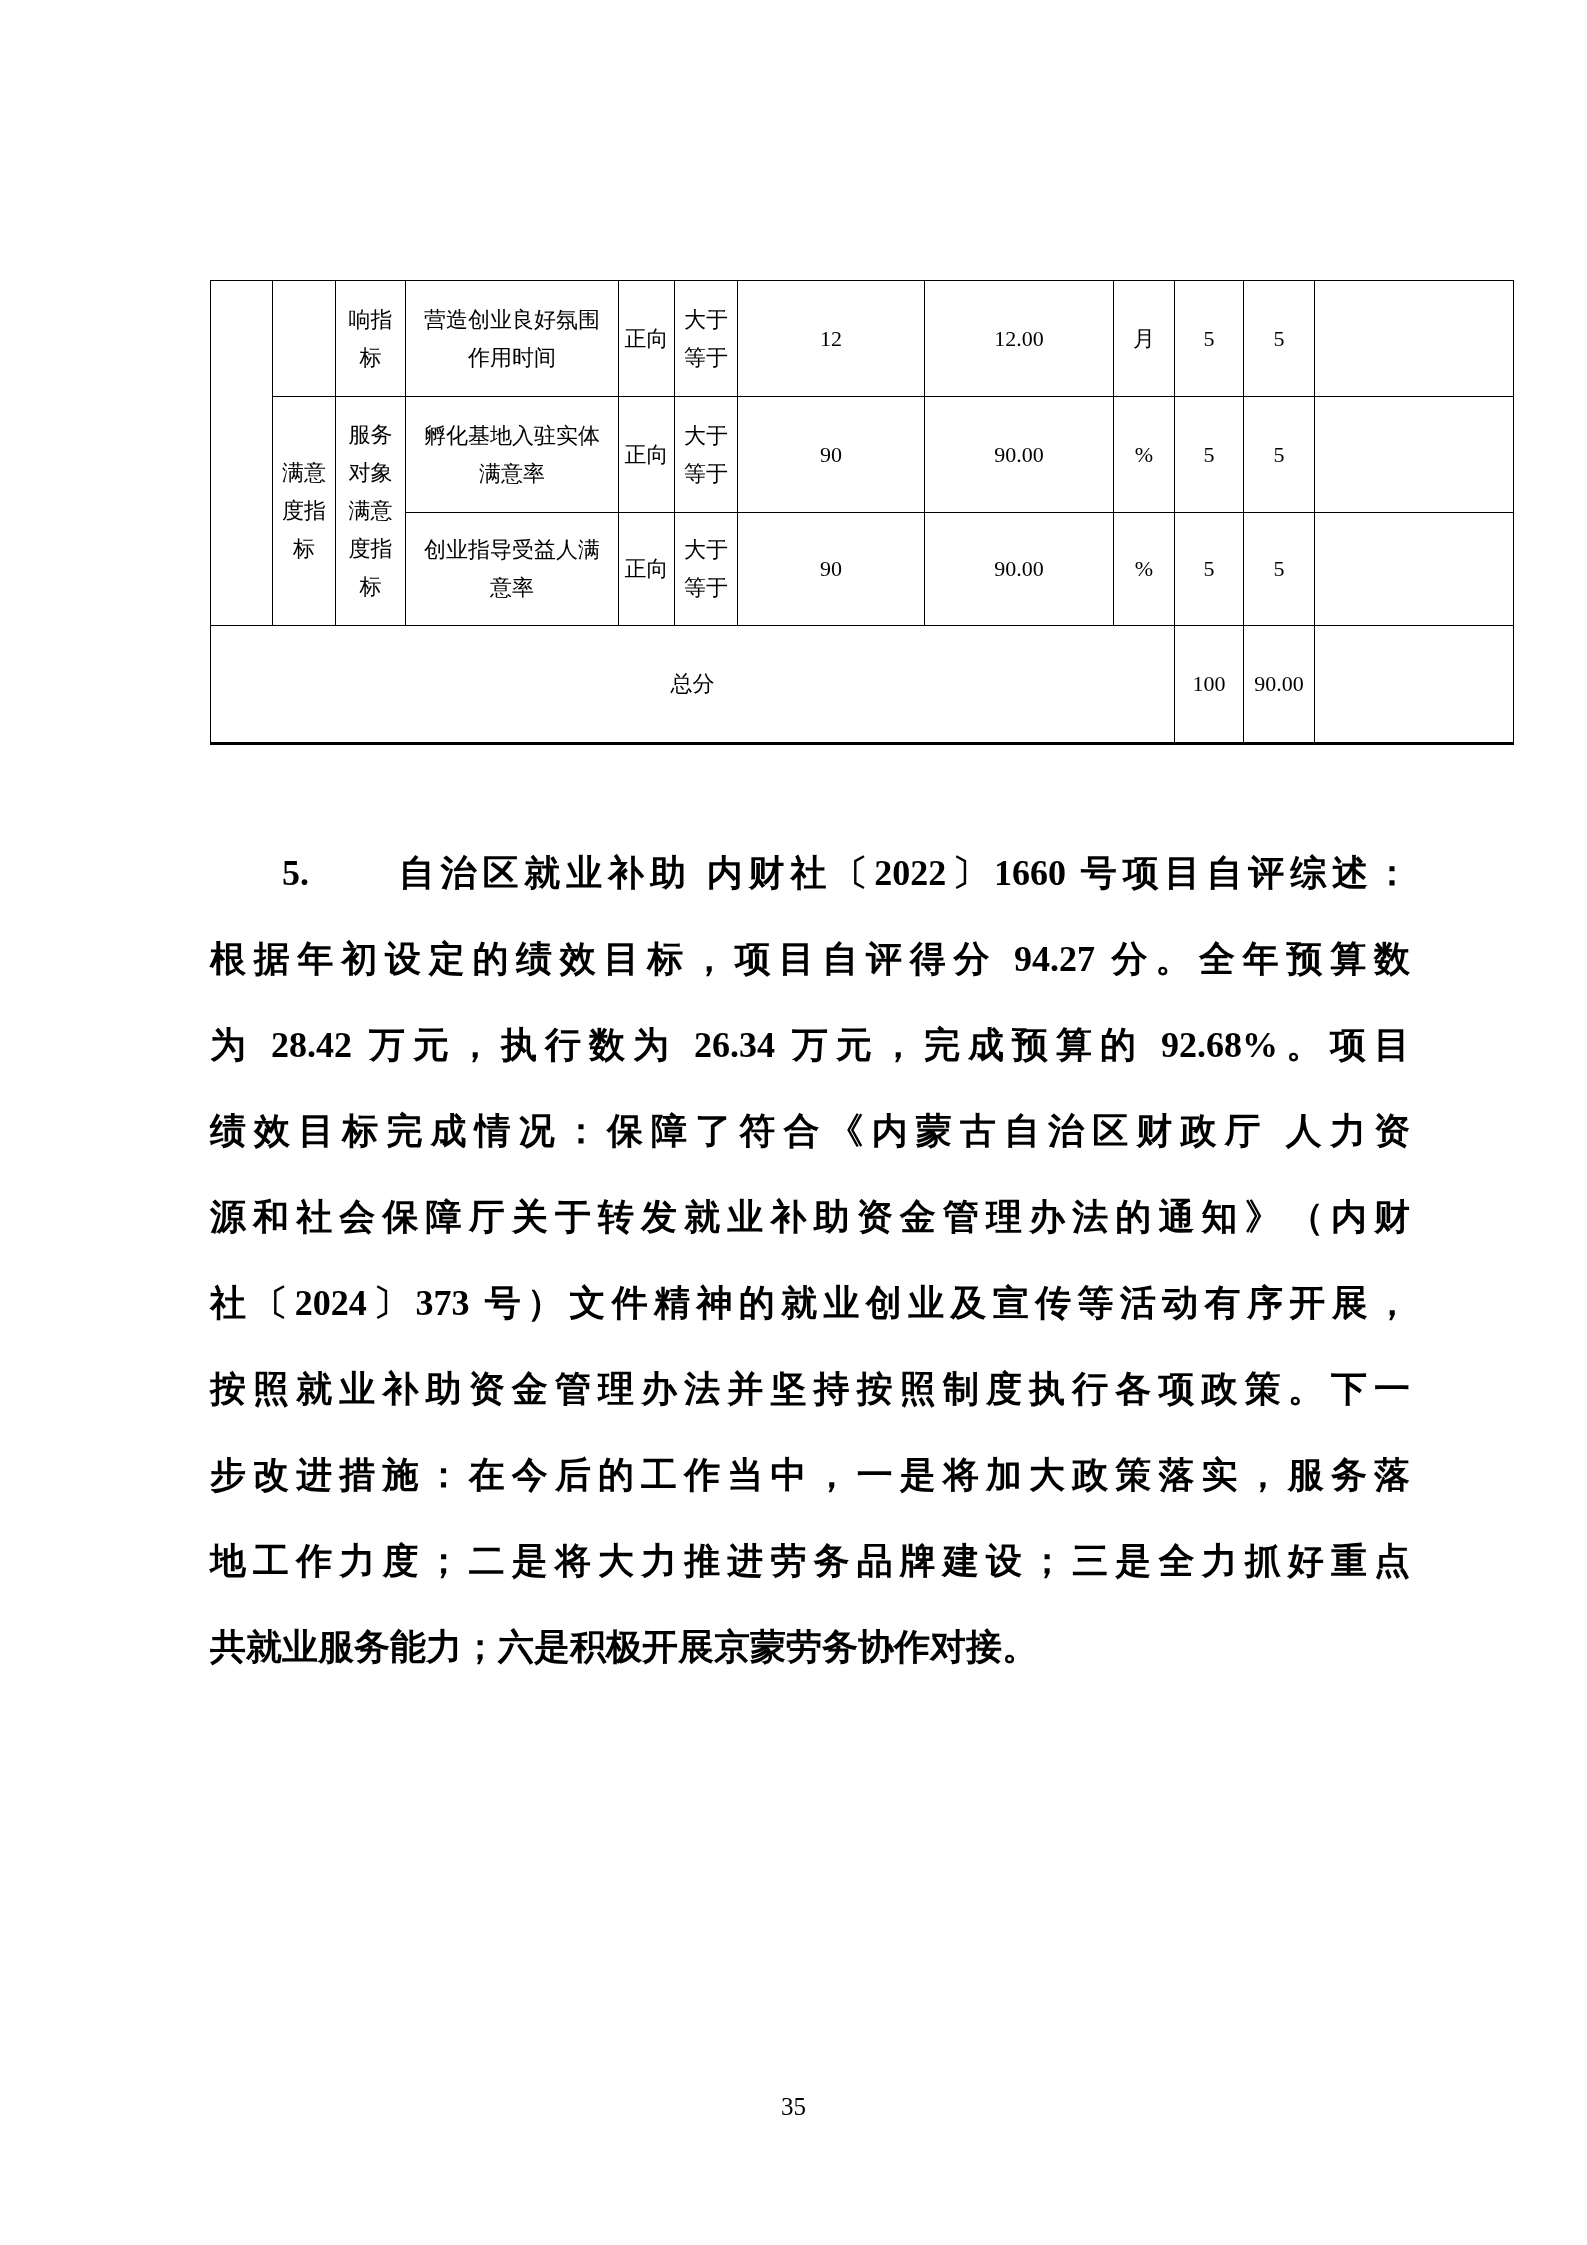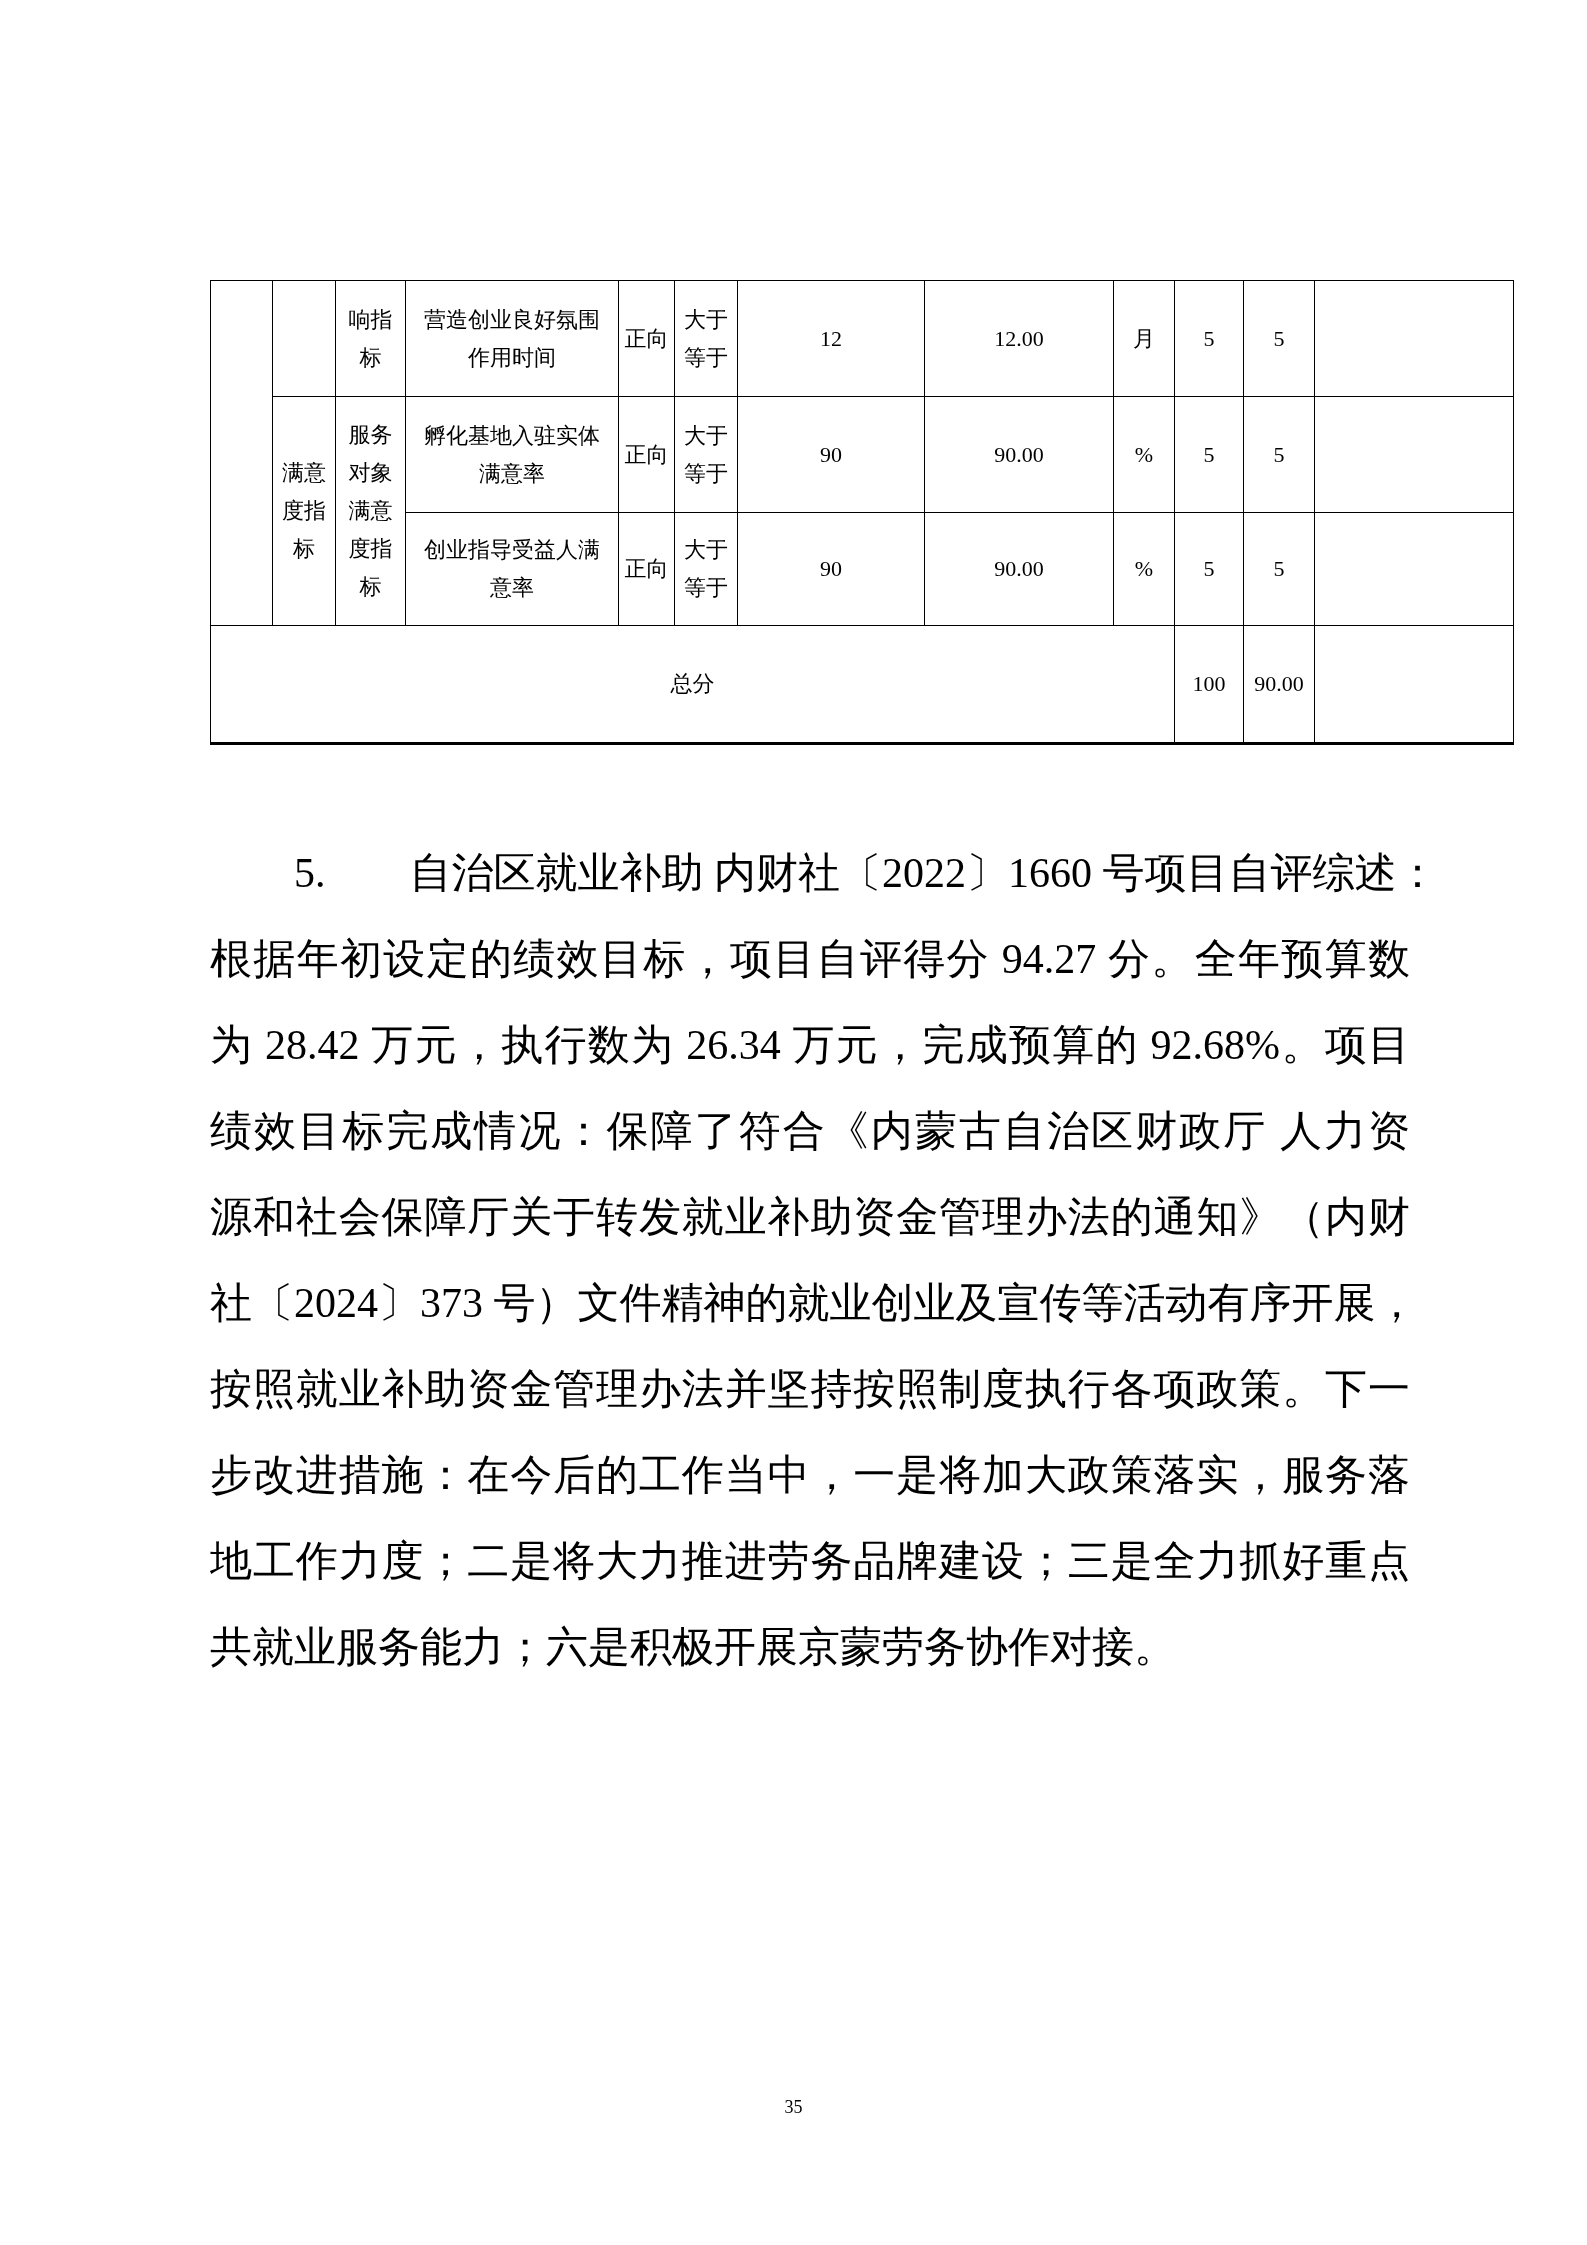--- a/index.html
+++ b/index.html
@@ -38,39 +38,40 @@
   .perf-table tr.r1 { height: 116px; margin-top: 41px; }
   .perf-table tr.r2 { height: 116px; }
   .perf-table tr.r3 { height: 113px; padding-left: 40px; }
   .perf-table tr.r4 { height: 118px; }
 
   
   .para {
     position: absolute;
     left: 210px; top: 830px;
     width: 1200px;
-    font-size: 42px;
+    font-size: 36px;
+    font-weight: bold;
   }
   .pline {
     height: 86px;
     line-height: 86px;
     white-space: nowrap;
     text-align: justify;
     text-align-last: justify;
   }
   .pline.first { text-indent: 2em; }
   .pline.last  { text-align-last: left; }
 
   
   .pageno {
     position: absolute;
     left: 0; top: 2090px;
     width: 100%;
     text-align: center;
-    font-size: 18px;
+    font-size: 25px;
     line-height: 34px;
   }
 </style>
 </head>
 <body>
 
 <div class="page">
 
   <table class="perf-table">
     <colgroup>

